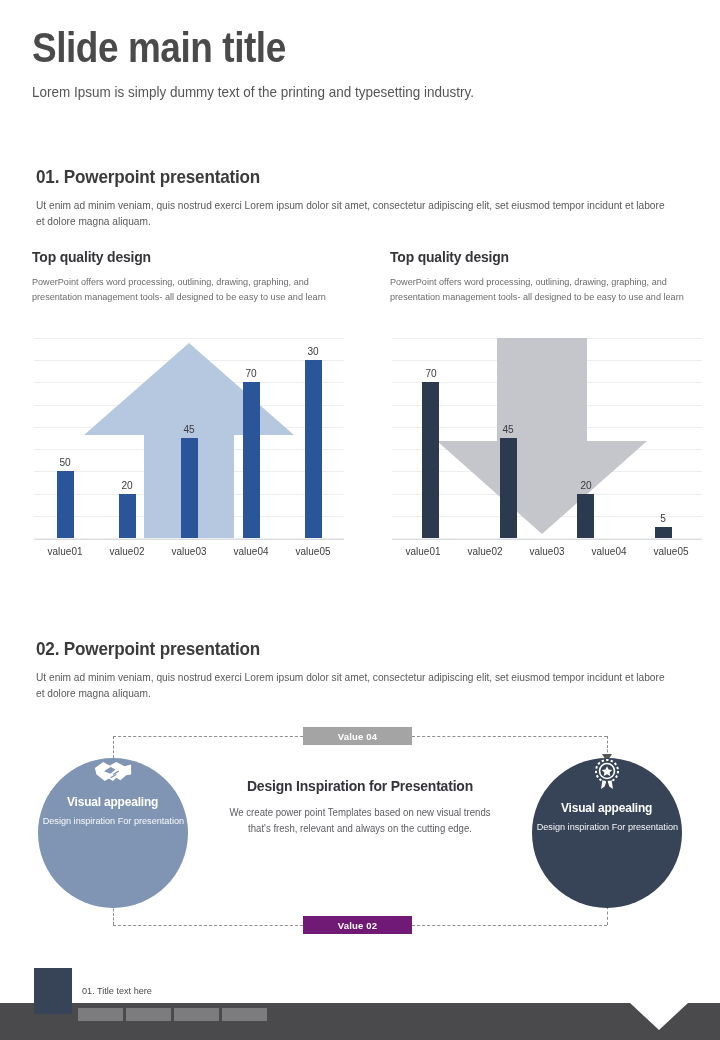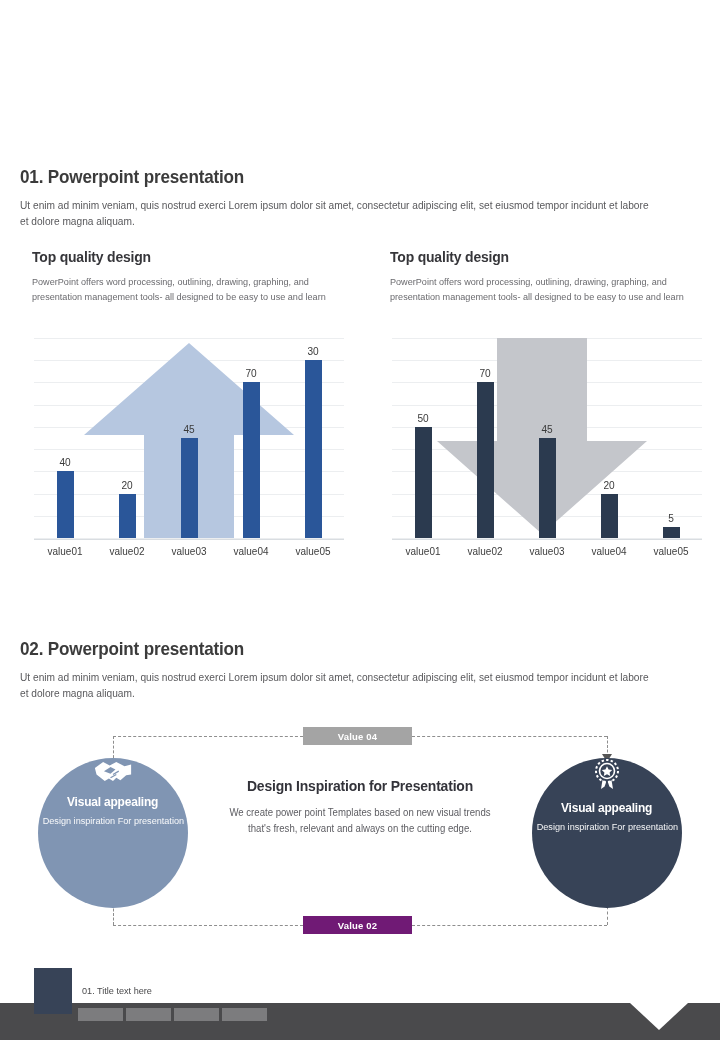--- a/index.html
+++ b/index.html
@@ -19,21 +19,21 @@
     letter-spacing:-0.5px; line-height:1.05;
     font-family:"Liberation Sans Narrow","Liberation Sans",sans-serif;
     transform: scaleX(0.88); transform-origin: left center;
   }
   .hdr-sub {
     margin-top:14px; font-size:14.5px; color:#555; font-weight:400;
     transform: scaleX(0.93); transform-origin:left center;
   }
 
   
-  .sec { position:absolute; left:20px; width:656px; }
+  .sec { position:absolute; left:36px; width:656px; }
   .sec-title {
     font-size:19px; font-weight:700; color:#3b3b3b; letter-spacing:-0.2px;
     transform: scaleX(0.9); transform-origin:left center;
   }
   .sec-body {
     margin-top:9px; font-size:10.6px; color:#59595c; line-height:1.55;
     transform: scaleX(0.96); transform-origin:left center;
   }
 
   
@@ -101,20 +101,24 @@
                background:#374357; }
   .footer-text { position:absolute; left:82px; top:985px; font-size:9.6px;
                  color:#4a4a4c; transform: scaleX(0.95); transform-origin:left center; }
   .footer-chip { position:absolute; top:1008px; height:13px; background:#7c7c7e; }
 </style>
 </head>
 <body>
 
 <div class="slide">
 
+  <div class="hdr">
+    <div class="hdr-title">Slide main title</div>
+    <div class="hdr-sub">Lorem Ipsum is simply dummy text of the printing and typesetting industry.</div>
+  </div>
 
   <div class="sec" style="top:166px;">
     <div class="sec-title">01. Powerpoint presentation</div>
     <div class="sec-body">Ut enim ad minim veniam, quis nostrud exerci  Lorem ipsum dolor sit amet, consectetur adipiscing elit, set eiusmod tempor incidunt et labore et dolore magna aliquam.</div>
   </div>
 
   <div class="col" style="left:32px; top:248px;">
     <div class="col-title">Top quality design</div>
     <div class="col-body">PowerPoint offers word processing, outlining, drawing, graphing, and presentation management tools- all designed to be easy to use and learn</div>
   </div>
@@ -135,21 +139,21 @@
           <div class="grid-line" style="top: 133px;"></div>
           <div class="grid-line" style="top: 156px;"></div>
           <div class="grid-line" style="top: 178px;"></div>
           <div class="grid-line" style="top: 200px;"></div>
         </div>
       <svg class="deco" viewBox="0 0 310 200" preserveAspectRatio="none">
         <polygon id="deco-up" points="155,5 260,97 200,97 200,200 110,200 110,97 50,97" fill="#b6c7e0"></polygon>
       </svg>
       <div class="bars">
           <div class="bar-slot">
-            <div class="bar-label">40</div>
+            <div class="bar-label">50</div>
             <div class="bar" style="height: 67px; background: rgb(42, 86, 153);"></div>
           </div>
           <div class="bar-slot">
             <div class="bar-label">20</div>
             <div class="bar" style="height: 44px; background: rgb(42, 86, 153);"></div>
           </div>
           <div class="bar-slot">
             <div class="bar-label">45</div>
             <div class="bar" style="height: 100px; background: rgb(42, 86, 153);"></div>
           </div>
@@ -185,24 +189,20 @@
           <div class="grid-line" style="top: 133px;"></div>
           <div class="grid-line" style="top: 156px;"></div>
           <div class="grid-line" style="top: 178px;"></div>
           <div class="grid-line" style="top: 200px;"></div>
         </div>
       <svg class="deco" viewBox="0 0 310 200" preserveAspectRatio="none">
         <polygon id="deco-down" points="105,0 195,0 195,103 255,103 150,196 45,103 105,103" fill="#c4c6cb"></polygon>
       </svg>
       <div class="bars">
           <div class="bar-slot">
-            <div class="bar-label">50</div>
-            <div class="bar" style="height: 111px; background: rgb(43, 58, 79);"></div>
-          </div>
-          <div class="bar-slot">
             <div class="bar-label">70</div>
             <div class="bar" style="height: 156px; background: rgb(43, 58, 79);"></div>
           </div>
           <div class="bar-slot">
             <div class="bar-label">45</div>
             <div class="bar" style="height: 100px; background: rgb(43, 58, 79);"></div>
           </div>
           <div class="bar-slot">
             <div class="bar-label">20</div>
             <div class="bar" style="height: 44px; background: rgb(43, 58, 79);"></div>

